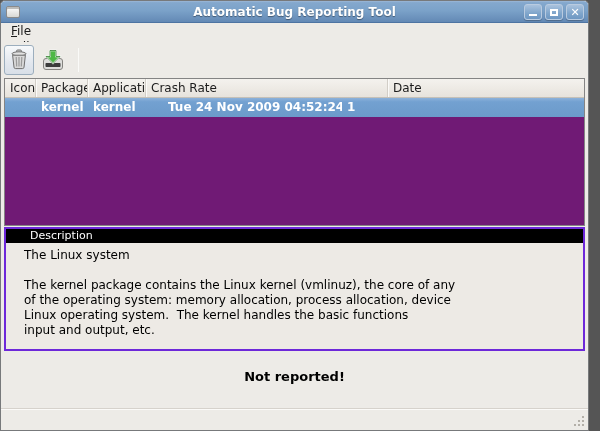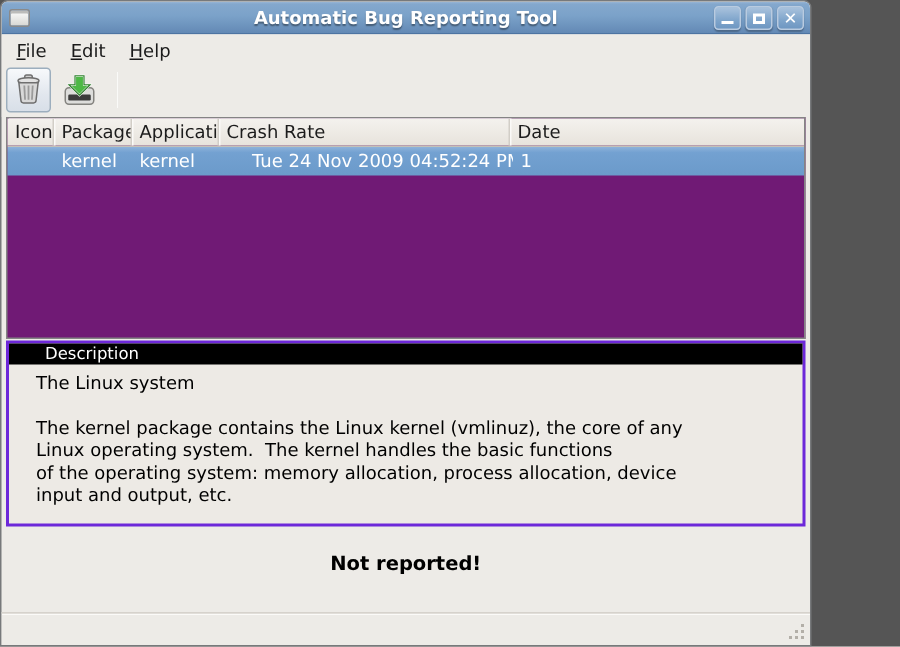--- a/index.html
+++ b/index.html
@@ -1,20 +1,20 @@
 <!DOCTYPE html>
 <html><head>
 <meta charset="utf-8">
 <style>
   * { margin:0; padding:0; box-sizing:border-box; }
   html,body { width:600px; height:431px; font-family:"DejaVu Sans","Liberation Sans",sans-serif; }
   body { background:#555; }
 
   .window {
-    position:relative; width:541px; height:431px;
+    position:relative; width:589px; height:431px;
     background:#edebe7;
     border:1px solid #77797b;
     border-radius:5px 5px 0 0;
     overflow:hidden;
   }
 
   
   .titlebar {
     position:absolute; top:0; left:0; right:0; height:22px;
     background:linear-gradient(#9cb8d7 0%, #84a8cd 8%, #7ba2c9 45%, #6389b5 100%);
@@ -40,21 +40,21 @@
     display:flex; align-items:center; justify-content:center;
     box-shadow:0 1px 1px rgba(0,0,0,.25);
   }
   .glyph-min { width:8px; height:2px; background:#fff; margin-top:6px; }
   .glyph-max { width:8px; height:7px; border:2px solid #fff; }
   .glyph-close { color:#fff; font-size:11px; font-weight:bold; line-height:1; }
 
   
   .menubar {
     position:absolute; top:22px; left:0; right:0; height:19px;
-    display:flex; align-items:flex-end; background:#edebe7; padding-left:4px;
+    display:flex; align-items:flex-start; background:#edebe7; padding-left:4px;flex-direction:column;
   }
   .menu-item { font-size:12px; color:#1a1a1a; padding:1px 6px; margin-right:4px; cursor:default; }
   .mnemonic { text-decoration:underline; }
 
   
   .toolbar {
     position:absolute; top:41px; left:0; right:0; height:36px;
     display:flex; align-items:center; background:#edebe7; padding-left:3px;
   }
   .tool-btn { width:30px; height:30px; display:flex; align-items:center; justify-content:center; margin-right:4px; border-radius:3px; }
@@ -76,21 +76,21 @@
     overflow:hidden; white-space:nowrap;
   }
   .th:last-child { border-right:none; box-shadow:none; }
   .col-icon{ width:31px; } .col-package{ width:52px; } .col-application{ width:58px; }
   .col-date{ width:196px; } .col-crash{ flex:1; }
   .trow {
     display:flex; height:19px;
     background:linear-gradient(#8db2da 0%, #73a1d1 20%, #6b9aca 100%);
     color:#ffffff; font-size:12px;
   }
-  .td { padding:2px 0 0 5px; white-space:nowrap; overflow:hidden; }
+  .td { padding:2px 0 0 5px; white-space:nowrap; overflow:hidden;font-weight:bold; }
   .td.date-cell { padding-left:22px; }
 
   
   .descframe {
     position:absolute; top:226px; left:3px; right:3px; height:124px;
     border:2px solid #6d28d9; background:#edeae5;
   }
   .desc-header {
     height:14px; background:#000000; color:#ffffff;
     font-size:11px; line-height:14px; padding-left:24px;
@@ -176,22 +176,22 @@
       <div class="td col-crash">1</div>
     </div>
   </div>
 
   <div class="descframe">
     <div class="desc-header">Description</div>
     <div class="desc-body">
       <div class="desc-line">The Linux system</div>
       <div class="desc-spacer"></div>
       <div class="desc-line">The kernel package contains the Linux kernel (vmlinuz), the core of any</div>
+      <div class="desc-line">of the operating system: memory allocation, process allocation, device</div>
       <div class="desc-line">Linux operating system.  The kernel handles the basic functions</div>
-      <div class="desc-line">of the operating system: memory allocation, process allocation, device</div>
       <div class="desc-line">input and output, etc.</div>
     </div>
   </div>
 
   <div class="not-reported">Not reported!</div>
 
   <div class="statusbar">
     <svg class="grip" width="13" height="13" viewBox="0 0 13 13">
       <g fill="#b3afa8">
         <rect x="9" y="1" width="2" height="2"></rect>

